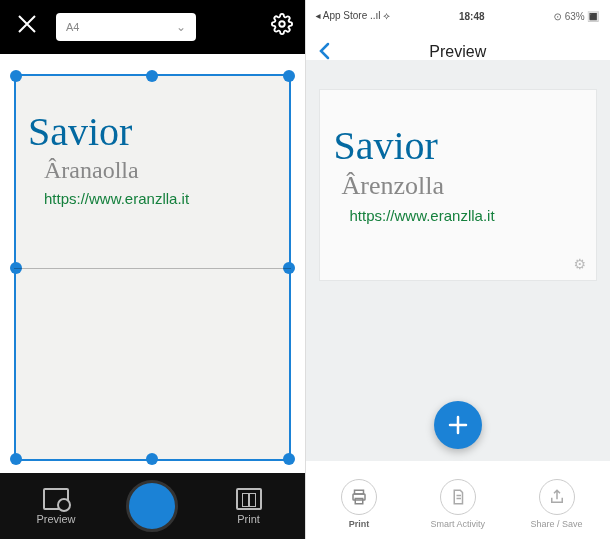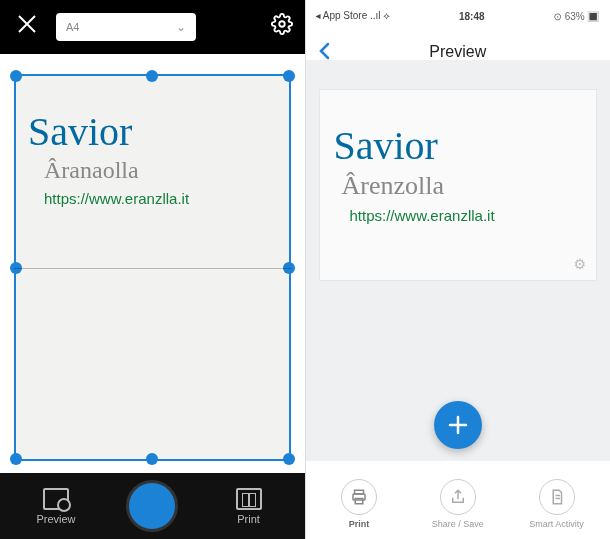--- a/index.html
+++ b/index.html
@@ -157,29 +157,29 @@
               <rect x="6" y="3" width="12" height="5"></rect>
               <rect x="4" y="8" width="16" height="8" rx="1"></rect>
               <rect x="7" y="14" width="10" height="7"></rect>
             </svg>
         </div>
         <span>Print</span>
       </div>
       <div class="ract">
         <div class="circ">
           <svg width="18" height="18" viewBox="0 0 24 24" fill="none" stroke="#aaa" stroke-width="2">
-              <path d="M12 3v12M8 7l4-4 4 4M5 13v6h14v-6"></path>
-            </svg>
-        </div>
-        <span>Share / Save</span>
-      </div>
-      <div class="ract">
-        <div class="circ">
-          <svg width="18" height="18" viewBox="0 0 24 24" fill="none" stroke="#aaa" stroke-width="2">
               <path d="M7 3h8l3 3v15H7z"></path>
               <path d="M10 10h6M10 14h6"></path>
             </svg>
         </div>
         <span>Smart Activity</span>
       </div>
+      <div class="ract">
+        <div class="circ">
+          <svg width="18" height="18" viewBox="0 0 24 24" fill="none" stroke="#aaa" stroke-width="2">
+              <path d="M12 3v12M8 7l4-4 4 4M5 13v6h14v-6"></path>
+            </svg>
+        </div>
+        <span>Share / Save</span>
+      </div>
     </div>
   </div>
 </div>
 
 </body></html>

